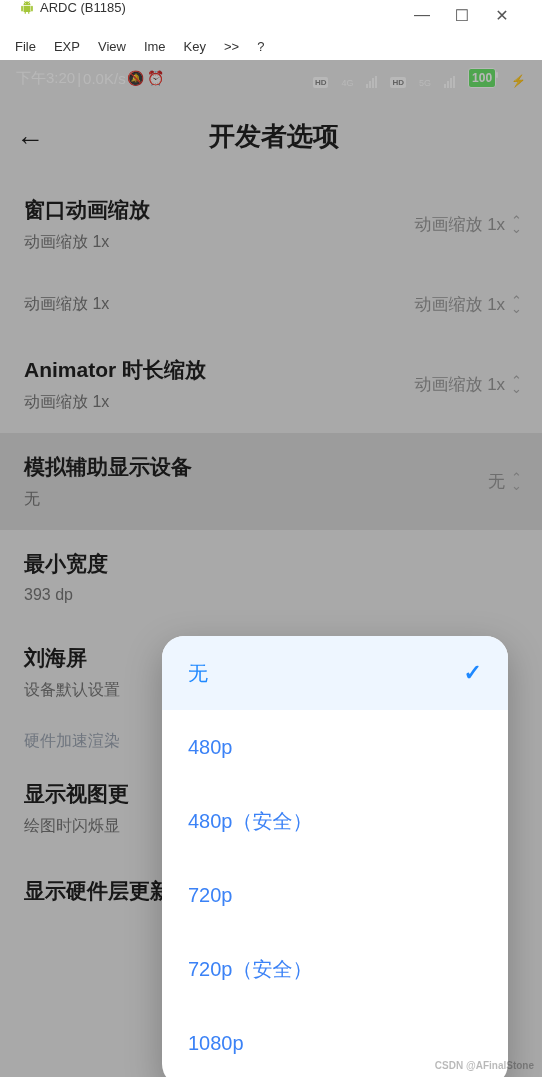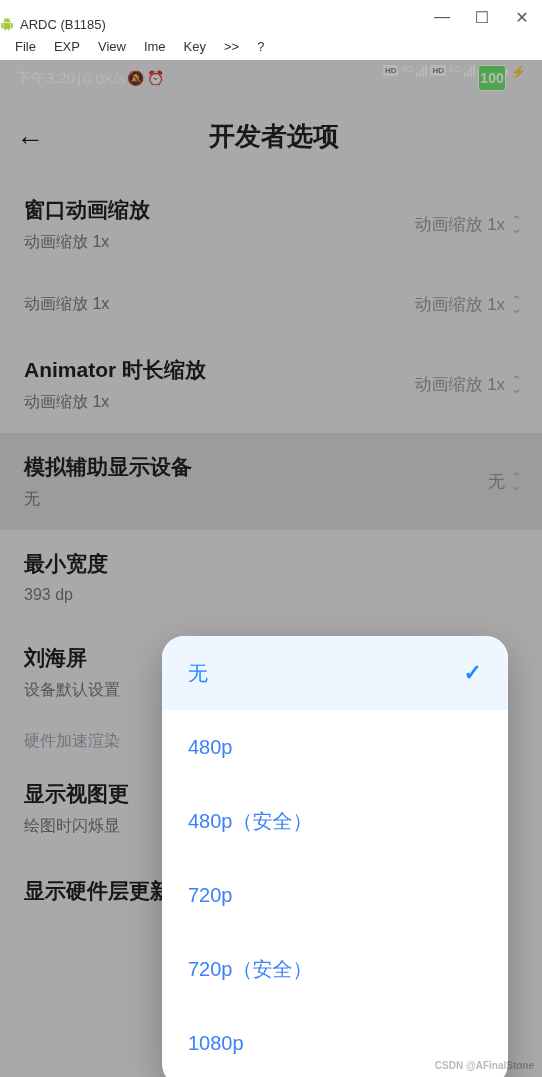--- a/index.html
+++ b/index.html
@@ -7,22 +7,22 @@
       width: 542px;
       height: 1077px;
       font-family: "Segoe UI", "Microsoft YaHei", Arial, sans-serif;
       background: #fff;
       overflow: hidden;
       position: relative;
     }
     .titlebar {
       height: 32px;
       display: flex;
-      align-items: flex-end;
-      padding: 0 0;
+      align-items: flex-start;
+      padding: 0 20px;
       background: #fff;
       justify-content: space-between;
     }
     .titlebar-left { display: flex; align-items: center; gap: 6px; font-size: 13px; color: #333; }
     .android-icon { width: 14px; height: 14px; }
     .titlebar-right { display: flex; align-items: center; }
     .win-btn { width: 40px; height: 30px; display: flex; align-items: center; justify-content: center; color: #555; font-family: Arial; }
     .menubar {
       height: 28px;
       display: flex;
@@ -51,29 +51,29 @@
       height: 36px;
       display: flex;
       align-items: center;
       justify-content: space-between;
       padding: 0 16px;
       color: #fff;
       font-size: 15px;
       font-weight: 500;
     }
     .status-left { display: flex; align-items: center; gap: 2px; }
-    .status-right { display: flex; align-items: flex-start; gap: 3px; }
+    .status-right { display: flex; align-items: flex-end; gap: 13px; }
     .hd-badge { font-size: 8px; background: #fff; color: #888; padding: 1px 2px; border-radius: 2px; font-weight: bold; }
     .sig { display: inline-flex; align-items: flex-end; gap: 1px; height: 12px; }
     .sig-bar { width: 2px; background: #fff; }
     .battery {
       border: 1px solid #fff;
-      width: 28px; height: 26px; border-radius: 3px;
+      width: 28px; height: 20px; border-radius: 3px;
       background: #6de56d;
-      color: #fff; font-size: 14px; font-weight: bold;
+      color: #fff; font-size: 12px; font-weight: bold;
       display: flex; align-items: center; justify-content: center;
       position: relative;
     }
     .battery::after { content:""; position:absolute; right:-3px; top:3px; width:2px; height:6px; background:#fff; border-radius:1px; }
     .page-header {
       height: 80px;
       display: flex;
       align-items: center;
       padding: 0 16px;
       position: relative;

